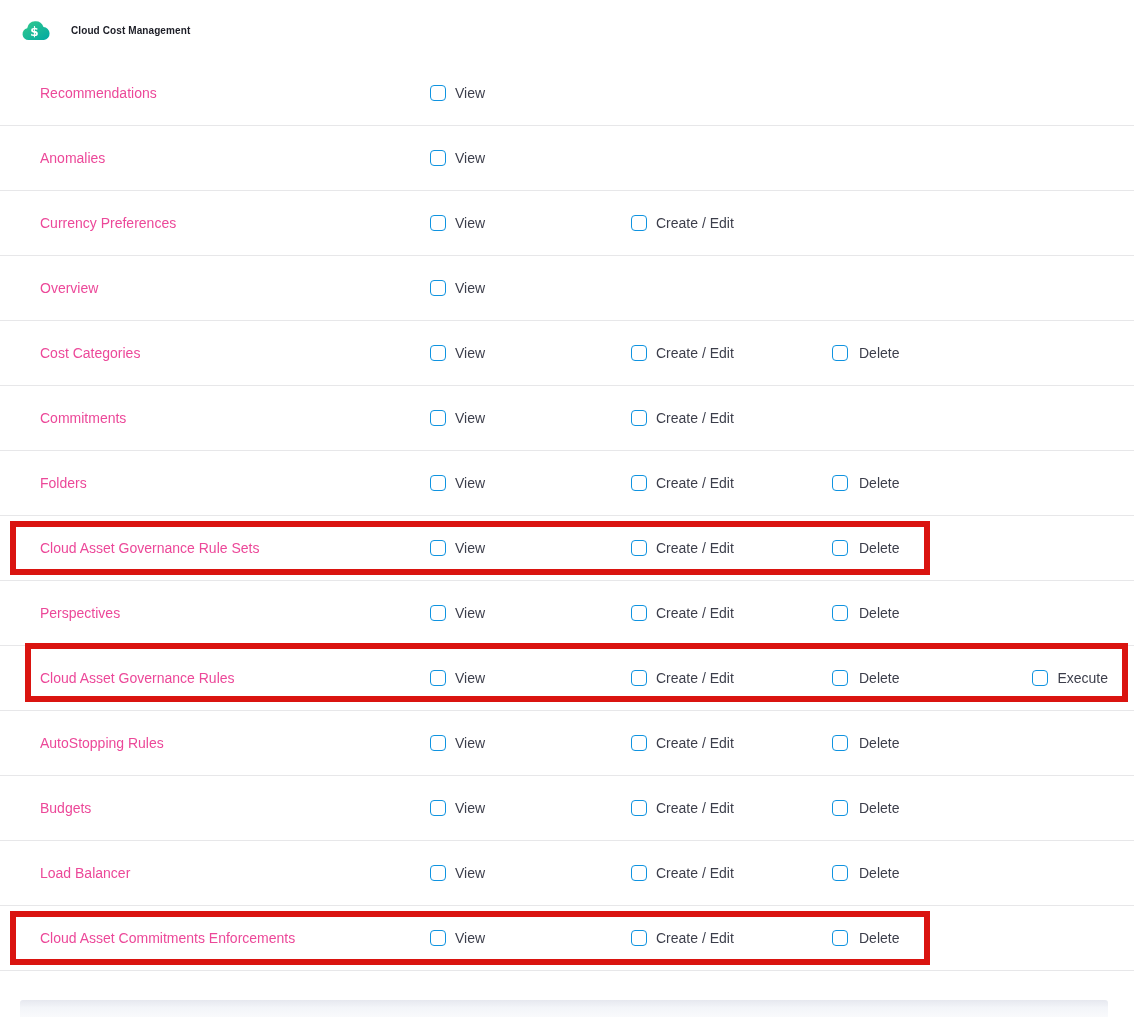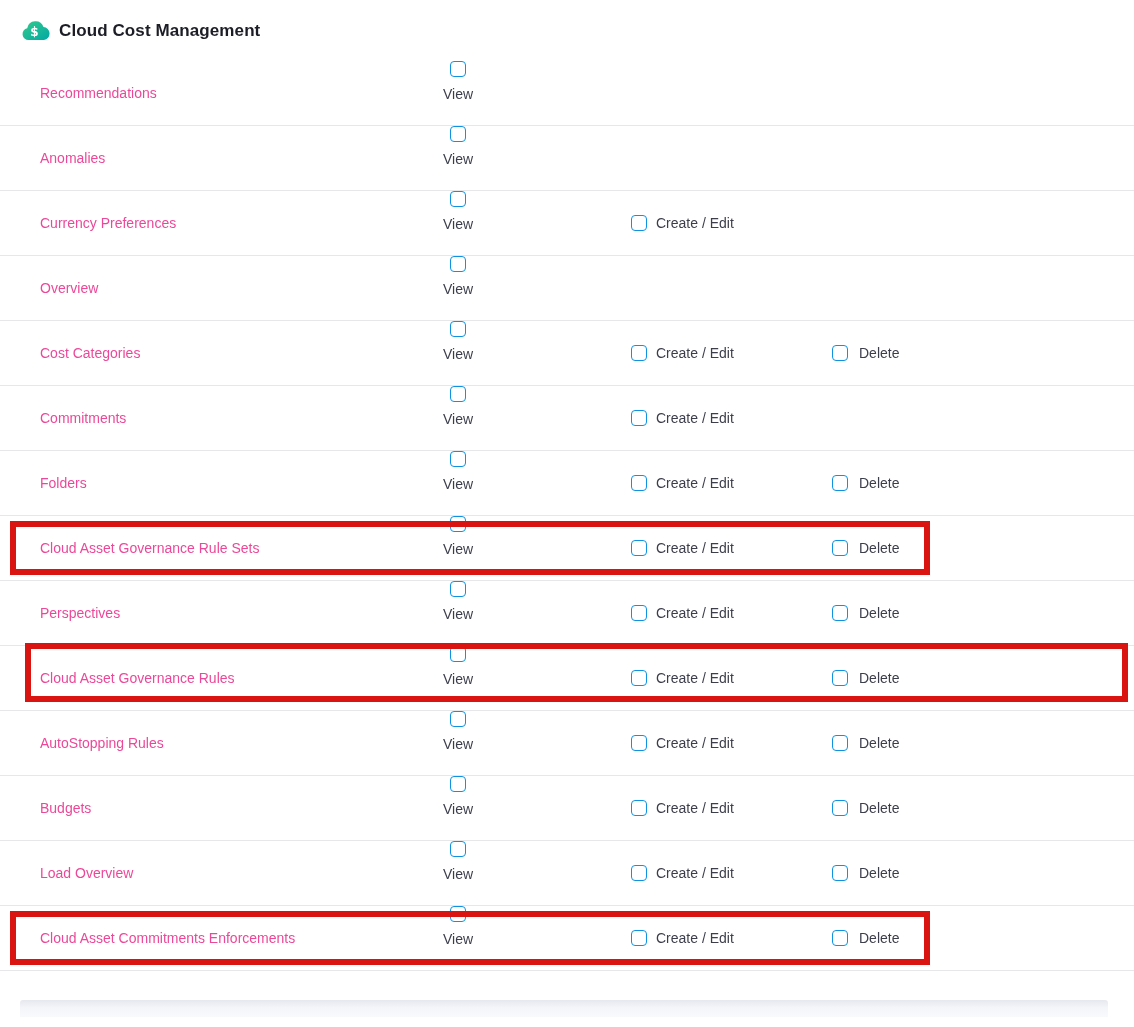--- a/index.html
+++ b/index.html
@@ -11,39 +11,39 @@
     overflow:hidden;
   }
   
   .header{
     display:flex;align-items:center;
     height:61px;box-sizing:border-box;
     padding-left:21px;
   }
   .header .app-icon{width:30px;height:26px;flex:0 0 30px;}
   .header .title{
-    margin-left:8px;
-    font-size:17px;font-weight:700;color:#1c1d26;
+    margin-left:20px;
+    font-size:10px;font-weight:700;color:#1c1d26;
     letter-spacing:.1px;
   }
   
   .rows{position:relative;}
   .row{
     position:relative;
     height:65px;box-sizing:border-box;
     border-bottom:1px solid #e7e7e9;
     display:flex;align-items:center;
     padding-left:40px;
   }
   .row-label{font-size:14px;color:#ec4899;}
   .cell{
     position:absolute;top:0;height:100%;
     display:flex;align-items:center;gap:9px;
   }
-  .cell-view{left:443px;flex-direction:column;}
+  .cell-view{left:430px;}
   .cell-create_edit{left:631px;}
   .cell-delete{left:832px;gap:11px;}
   .cell-execute{left:auto;right:26px;}
   .checkbox{
     width:16px;height:16px;flex:0 0 16px;
     box-sizing:border-box;
     border:1.6px solid #0f93e0;
     border-radius:4px;
     background:#ffffff;
     cursor:pointer;
@@ -207,20 +207,24 @@
           <span class="cb-label">View</span>
         </div>
         <div class="cell cell-create_edit">
           <span class="checkbox"></span>
           <span class="cb-label">Create / Edit</span>
         </div>
         <div class="cell cell-delete">
           <span class="checkbox"></span>
           <span class="cb-label">Delete</span>
         </div>
+        <div class="cell cell-execute">
+          <span class="checkbox"></span>
+          <span class="cb-label">Execute</span>
+        </div>
         <div class="highlight wide"></div>
       </div>
 
   <div class="row">
     <span class="row-label">AutoStopping Rules</span>
   <div class="cell cell-view">
           <span class="checkbox"></span>
           <span class="cb-label">View</span>
         </div>
         <div class="cell cell-create_edit">
@@ -243,21 +247,21 @@
           <span class="checkbox"></span>
           <span class="cb-label">Create / Edit</span>
         </div>
         <div class="cell cell-delete">
           <span class="checkbox"></span>
           <span class="cb-label">Delete</span>
         </div>
       </div>
 
   <div class="row">
-    <span class="row-label">Load Overview</span>
+    <span class="row-label">Load Balancer</span>
   <div class="cell cell-view">
           <span class="checkbox"></span>
           <span class="cb-label">View</span>
         </div>
         <div class="cell cell-create_edit">
           <span class="checkbox"></span>
           <span class="cb-label">Create / Edit</span>
         </div>
         <div class="cell cell-delete">
           <span class="checkbox"></span>

